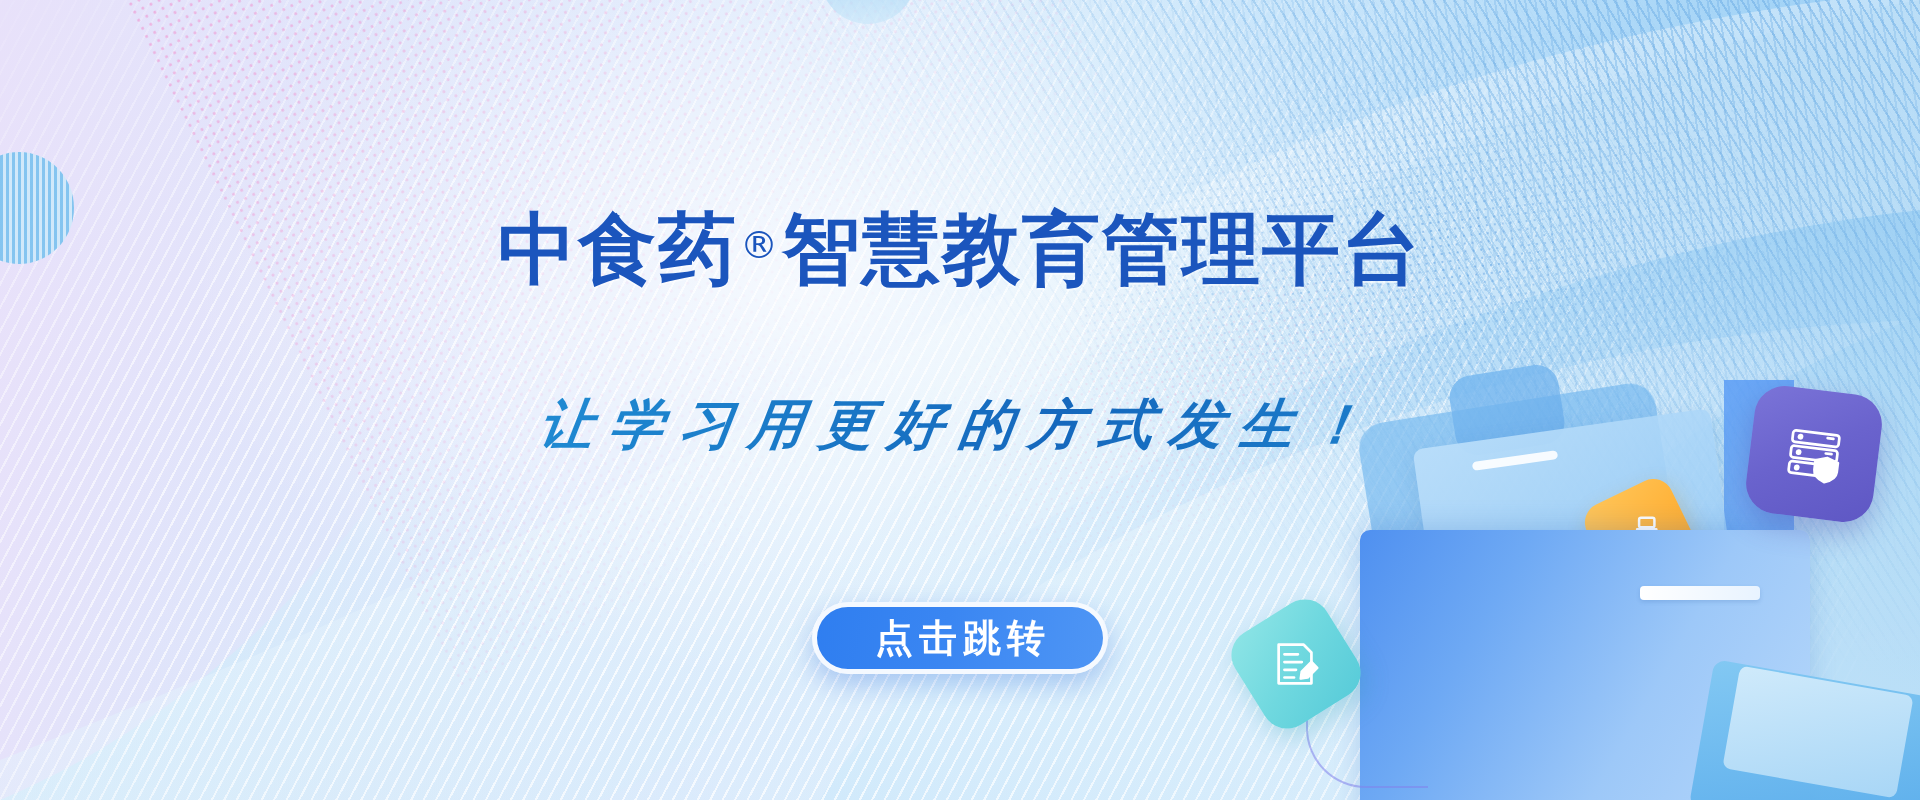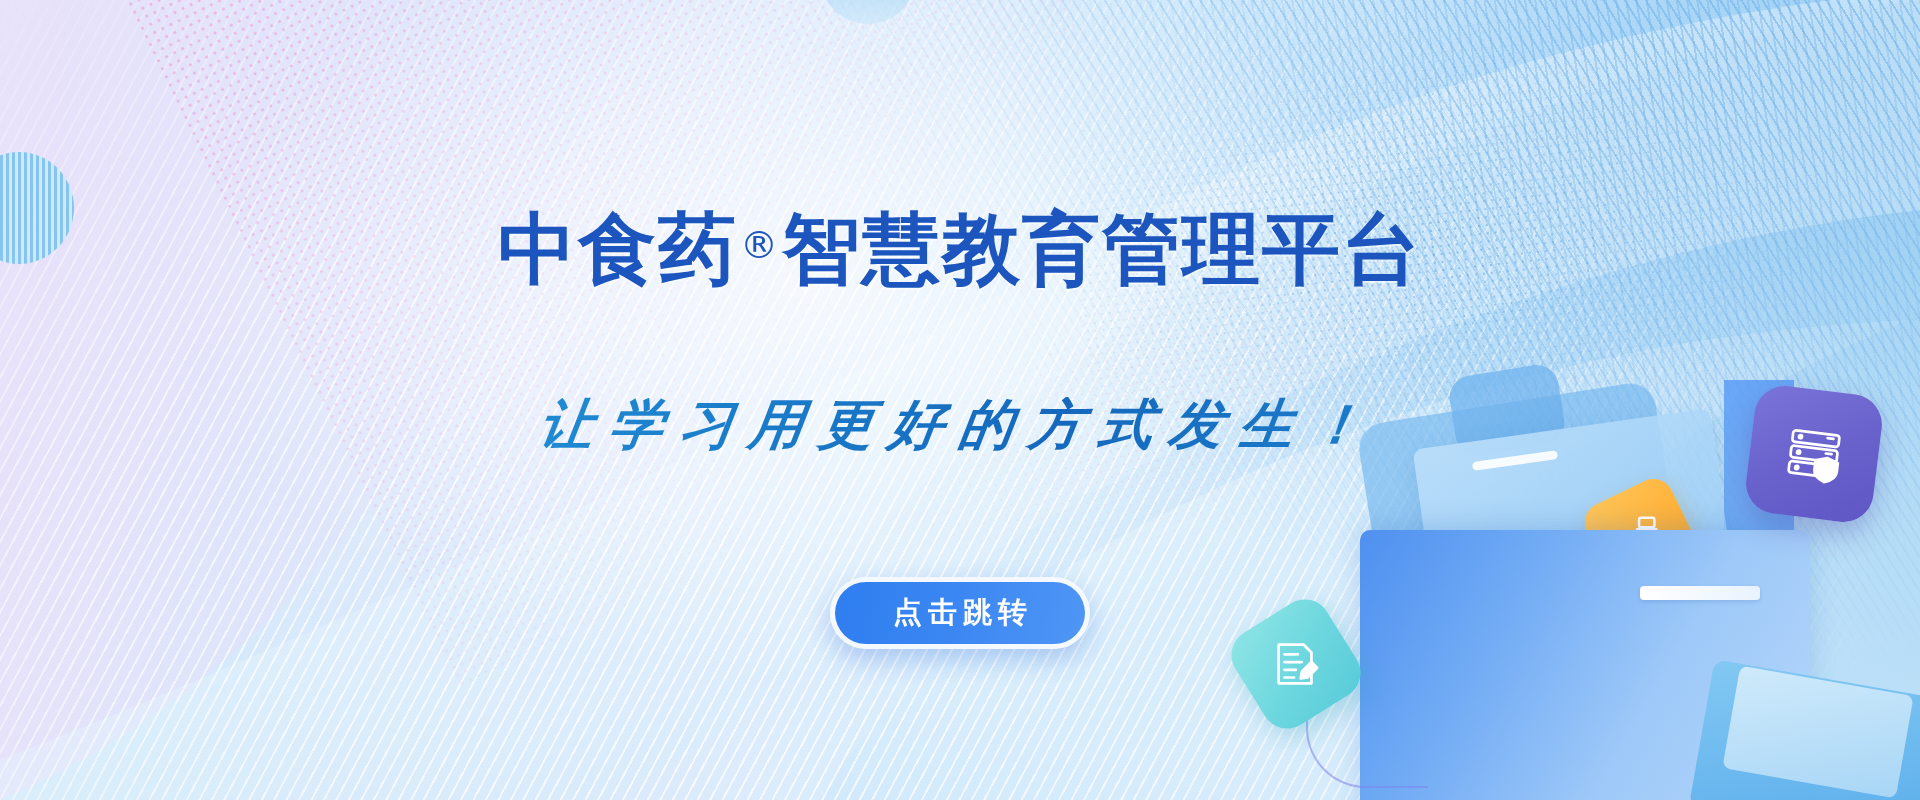--- a/index.html
+++ b/index.html
@@ -96,25 +96,25 @@
     -webkit-background-clip:text;background-clip:text;
     color:transparent;-webkit-text-fill-color:transparent;
     transform:skewX(-8deg);
   }
 
   .cta-wrap{position:absolute;left:0;right:0;top:565px;display:flex;justify-content:center;}
   .cta{
     display:inline-flex;align-items:center;justify-content:center;
     height:62px;padding:0 52px;border-radius:36px;
     background:linear-gradient(100deg,#2f7ef0 0%,#3a86f2 45%,#4f96f5 100%);
-    color:#fff;font-size:29px;font-weight:700;letter-spacing:6px;
+    color:#fff;font-size:38px;font-weight:700;letter-spacing:6px;
     font-family:"DejaVu Sans","Liberation Sans",sans-serif;
     border:5px solid rgba(255,255,255,.95);
     box-shadow:0 10px 26px rgba(46,110,220,.30);
-    cursor:pointer;white-space:nowrap;text-indent:6px;
+    cursor:pointer;white-space:nowrap;text-indent:6px;margin-top:25px;
   }
 
   
   .illu{position:absolute;right:0;bottom:0;width:700px;height:420px;}
   .il{position:absolute;}
 
   .tablet-back{left:150px;top:22px;width:300px;height:210px;border-radius:26px;
     background:linear-gradient(150deg,rgba(126,190,240,.75),rgba(96,170,235,.55));
     transform:rotate(-9deg);filter:blur(.2px);}
   .tablet-clip{left:232px;top:-10px;width:110px;height:80px;border-radius:22px;

